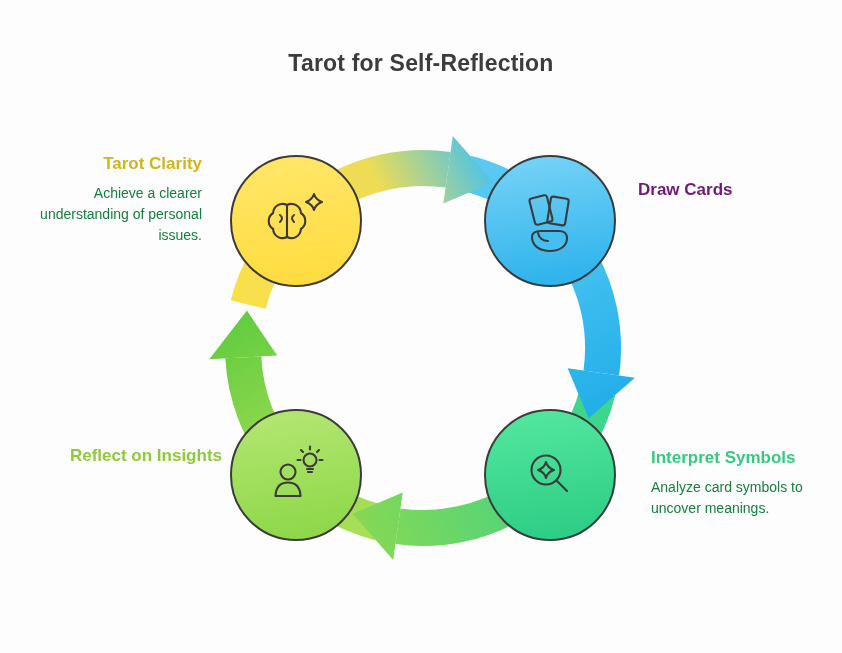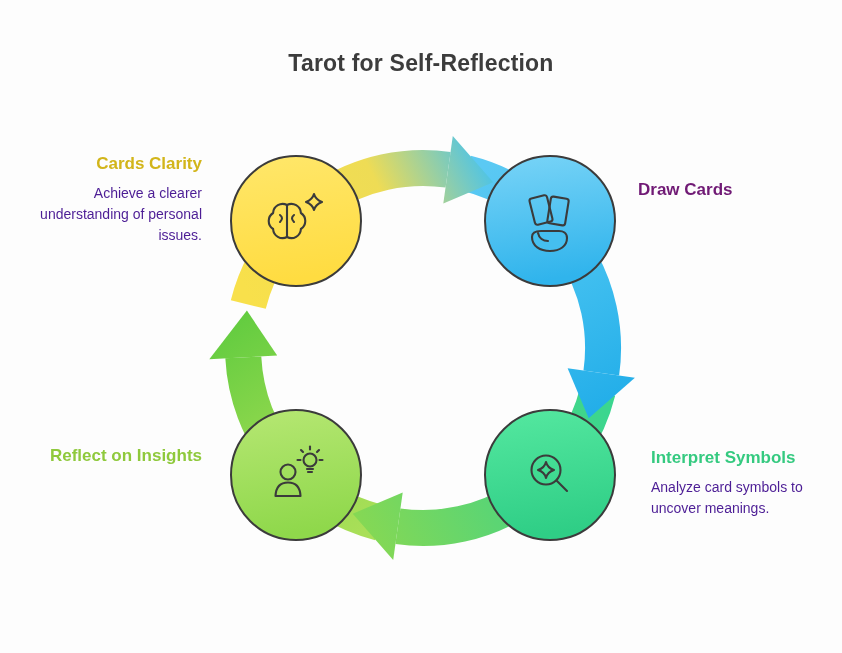--- a/index.html
+++ b/index.html
@@ -34,31 +34,31 @@
   .label-block h3 {
     margin: 0 0 9px 0;
     font-size: 17px;
     font-weight: 700;
     white-space: nowrap;
   }
   .label-block p {
     margin: 0;
     font-size: 14px;
     line-height: 21px;
-    color: #4c1d95;
+    color: #15803d;
   }
   .align-right { text-align: right; }
   .align-right p { margin-left: auto; }
   .block-tl { right: 640px; top: 154px; }
   .block-tl p { width: 190px; }
   .block-tr { left: 638px; top: 180px; }
   .block-tr p { width: 185px; }
   .block-br { left: 638px; top: 448px; margin-left: 13px; }
   .block-br p { width: 185px; }
-  .block-bl { right: 640px; top: 446px; }
+  .block-bl { right: 620px; top: 446px; }
   .block-bl p { width: 160px; }
 </style>
 </head>
 <body>
 
 <div class="stage">
 
   <div class="diagram-title">Tarot for Self-Reflection</div>
 
   <svg class="cycle-svg" width="842" height="653" viewBox="0 0 842 653">
@@ -152,21 +152,21 @@
       <path d="M 308 472 L 312 472"></path>
       <path d="M 310 449.5 L 310 446.5"></path>
       <path d="M 303 452 L 301 450"></path>
       <path d="M 317 452 L 319 450"></path>
       <path d="M 300.5 460 L 297.5 460"></path>
       <path d="M 319.5 460 L 322.5 460"></path>
     </g>
   </svg>
 
   <div class="label-block block-tl align-right">
-    <h3 style="color: rgb(210, 181, 26);">Cards Clarity</h3>
+    <h3 style="color: rgb(210, 181, 26);">Tarot Clarity</h3>
     <p>Achieve a clearer understanding of personal issues.</p>
   </div>
 
   <div class="label-block block-tr">
     <h3 style="color: #701a75;">Draw Cards</h3>
   </div>
 
   <div class="label-block block-br">
     <h3 style="color: rgb(53, 202, 128);">Interpret Symbols</h3>
     <p>Analyze card symbols to uncover meanings.</p>

